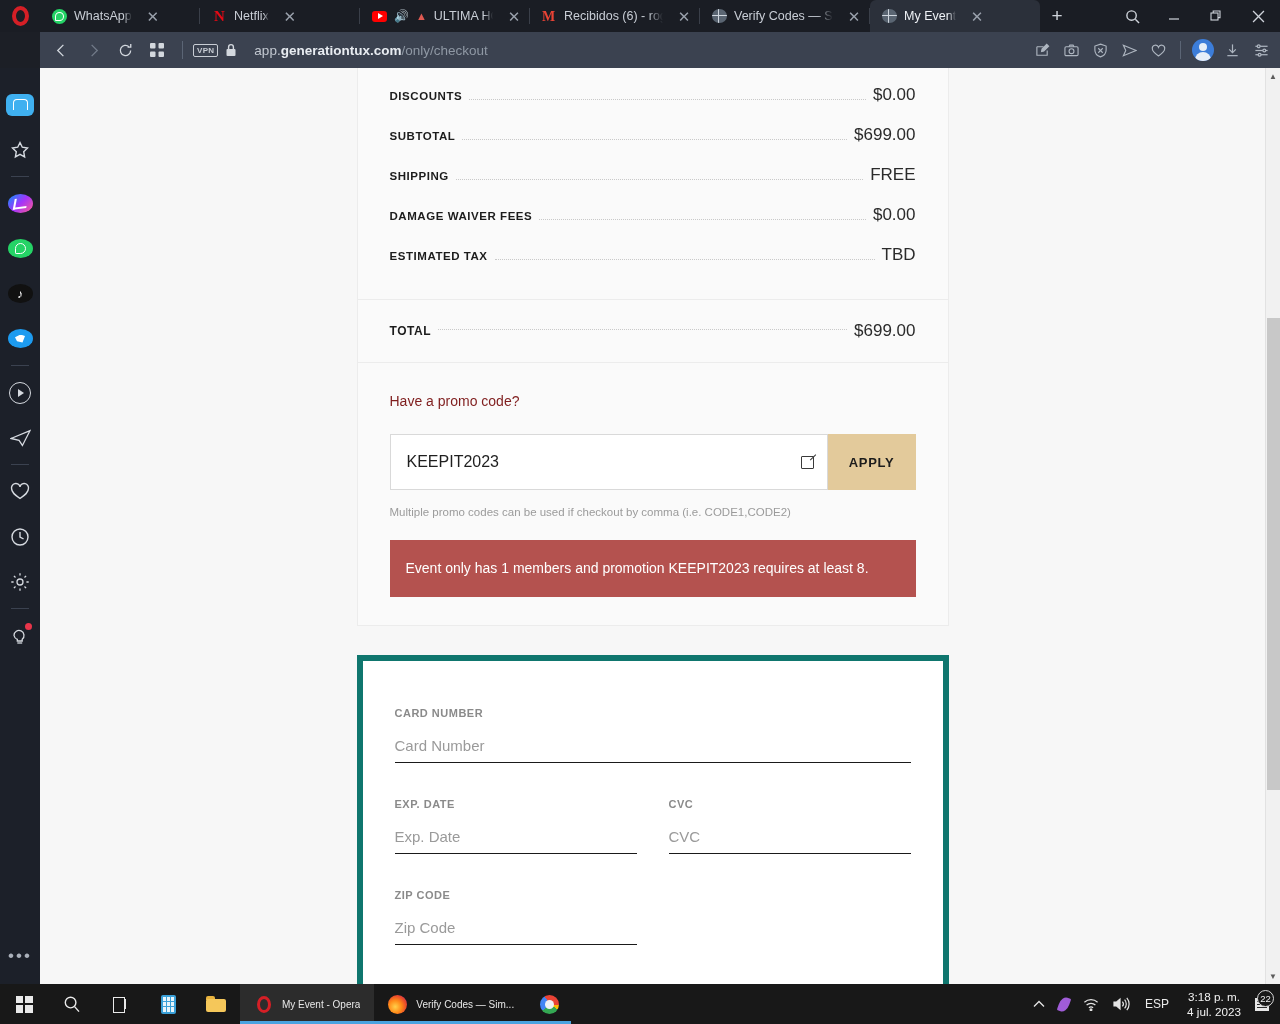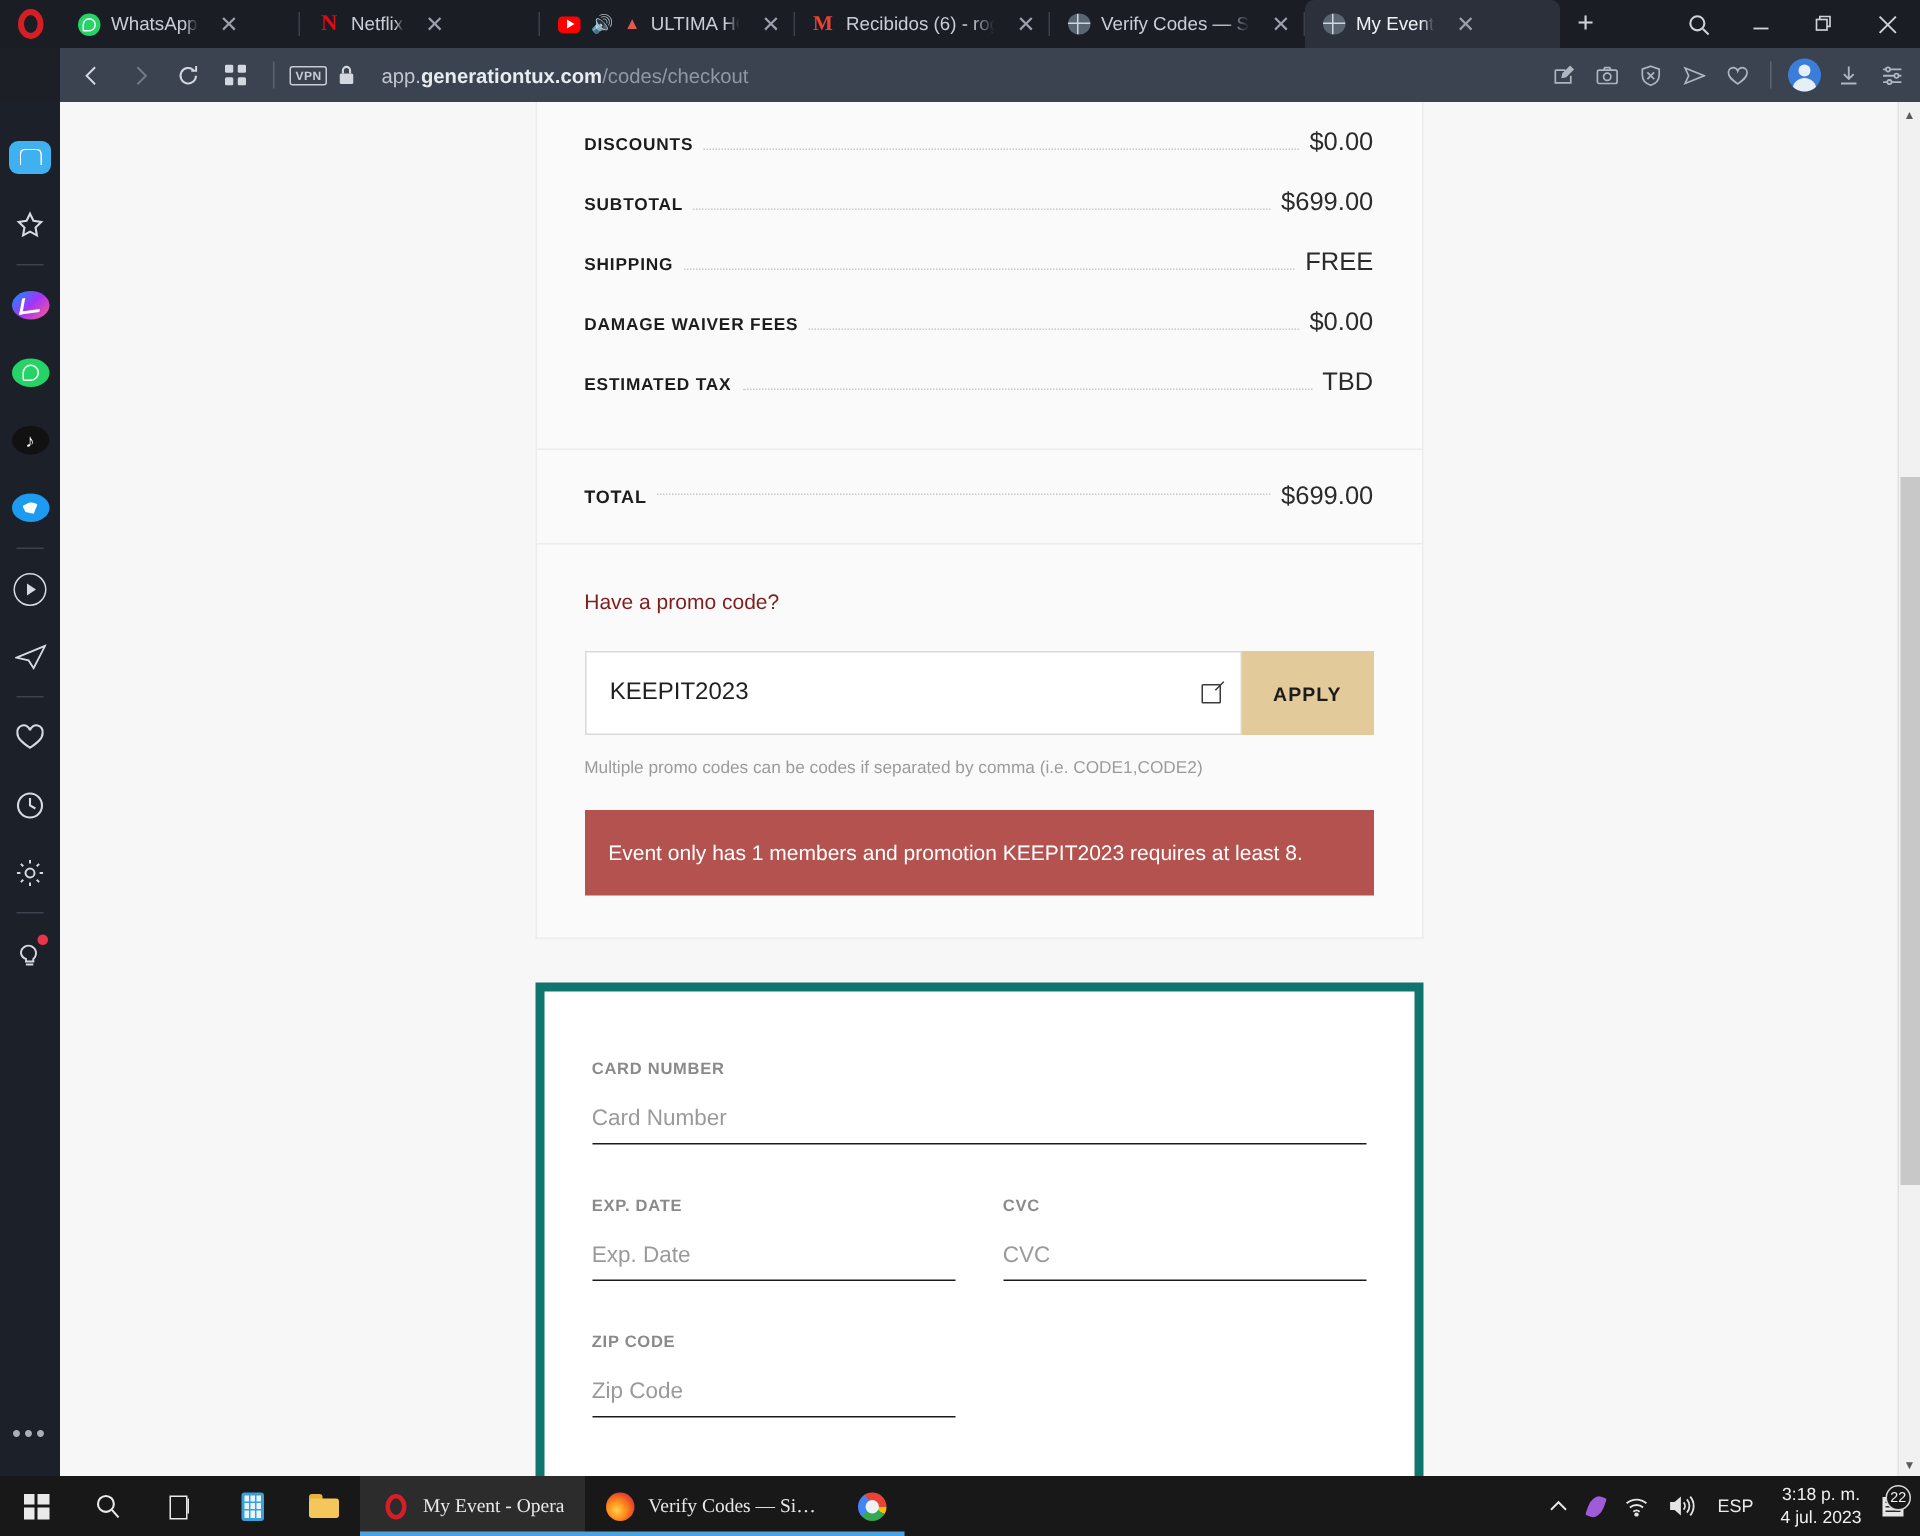--- a/index.html
+++ b/index.html
@@ -187,21 +187,21 @@
   .tb-taskview::before{content:"";position:absolute;left:0;top:0;width:10px;height:14px;border:1.5px solid #e9e9e9;}
   .tb-taskview::after{content:"";position:absolute;right:0;top:2px;width:2px;height:10px;border-left:1.5px solid #e9e9e9;}
   .calc-ico { width:15px;height:19px;background:#3aa0d8;border-radius:2px;padding:2px;display:grid;
     grid-template-columns:1fr 1fr 1fr; grid-template-rows:1fr 1fr 1fr; gap:1px; }
   .calc-ico i { background:#e8f4fb; }
   .folder-ico { width:20px;height:16px;position:relative; }
   .folder-ico::before{content:"";position:absolute;left:0;top:0;width:9px;height:4px;background:#e8b33e;border-radius:2px 2px 0 0;}
   .folder-ico::after{content:"";position:absolute;left:0;top:3px;width:20px;height:13px;background:#f5c75a;border-radius:2px;}
   .tb-task {
     display: flex; align-items: center; gap: 9px; padding: 0 14px; min-width: 0;
-    color: #e8e8e8; font-size: 13px; position: relative; max-width: 170px; font-family: Liberation Serif, serif;
+    color: #e8e8e8; font-size: 10px; position: relative; max-width: 170px;
   }
   .tb-task.active { background: #2c2c2c; }
   .tb-task.active::after, .tb-task.open::after {
     content:""; position:absolute; left:0; right:0; bottom:0; height:3px; background:#4aa3e0;
   }
   .tb-task .tname { white-space: nowrap; overflow: hidden; text-overflow: ellipsis; }
   .opera-tb { width: 19px; height: 19px; flex:0 0 19px; display:flex;align-items:center;justify-content:center; }
   .opera-tb .opera-o { width: 14px; height: 17px; border-width: 3.4px; }
   .ff-ico { width:19px;height:19px;border-radius:50%;flex:0 0 19px;
     background: radial-gradient(circle at 38% 62%, #ffd04a 0%, #ff8a18 38%, #e8452c 68%, #9c2bb0 100%); }
@@ -322,21 +322,21 @@
     </div>
     <div class="vsep"></div>
     <div class="vpn-badge">VPN</div>
     <div class="nav-btn" style="width:22px">
       <svg width="12" height="14" viewBox="0 0 12 14" fill="none" stroke="#d3d8de" stroke-width="1.4">
         <rect x="1.5" y="6" width="9" height="7" rx="1" fill="#d3d8de" stroke="none"></rect>
         <path d="M3.6 6V4a2.4 2.4 0 0 1 4.8 0v2"></path>
         </svg>
     </div>
     <div id="url-text">
-      <span class="u-pre">app.</span><b>generationtux.com</b><span>/codes/checkout</span>
+      <span class="u-pre">app.</span><b>generationtux.com</b><span>/only/checkout</span>
     </div>
 
     <div id="addr-right">
       <div class="tb-ico">
         <svg width="15" height="15" viewBox="0 0 16 16" fill="none" stroke="#aeb6c0" stroke-width="1.2">
           <path d="M2 4h7M2 4v9h11V8"></path>
             <path d="M9.5 8.5 14.5 3.5 12.5 1.5 7.5 6.5 7 9z" fill="#aeb6c0"></path>
           </svg>
       </div>
       <div class="tb-ico">
@@ -495,21 +495,21 @@
 
         <div class="promo-wrap">
           <div class="promo-title">Have a promo code?</div>
           <div class="promo-row">
             <div class="promo-input-box">
               <span class="pval">KEEPIT2023</span>
               <span class="edit-ico"></span>
             </div>
             <div class="apply-btn">APPLY</div>
           </div>
-          <div class="promo-help">Multiple promo codes can be codes if separated by comma (i.e. CODE1,CODE2)</div>
+          <div class="promo-help">Multiple promo codes can be used if checkout by comma (i.e. CODE1,CODE2)</div>
           <div class="promo-error">Event only has 1 members and promotion KEEPIT2023 requires at least 8.</div>
         </div>
       </div>
 
       <div class="card card-payment">
         <div class="fld-block">
           <div class="fld-label">CARD NUMBER</div>
           <div class="fld-line">
             <span class="fld-ph">Card Number</span>
           </div>

